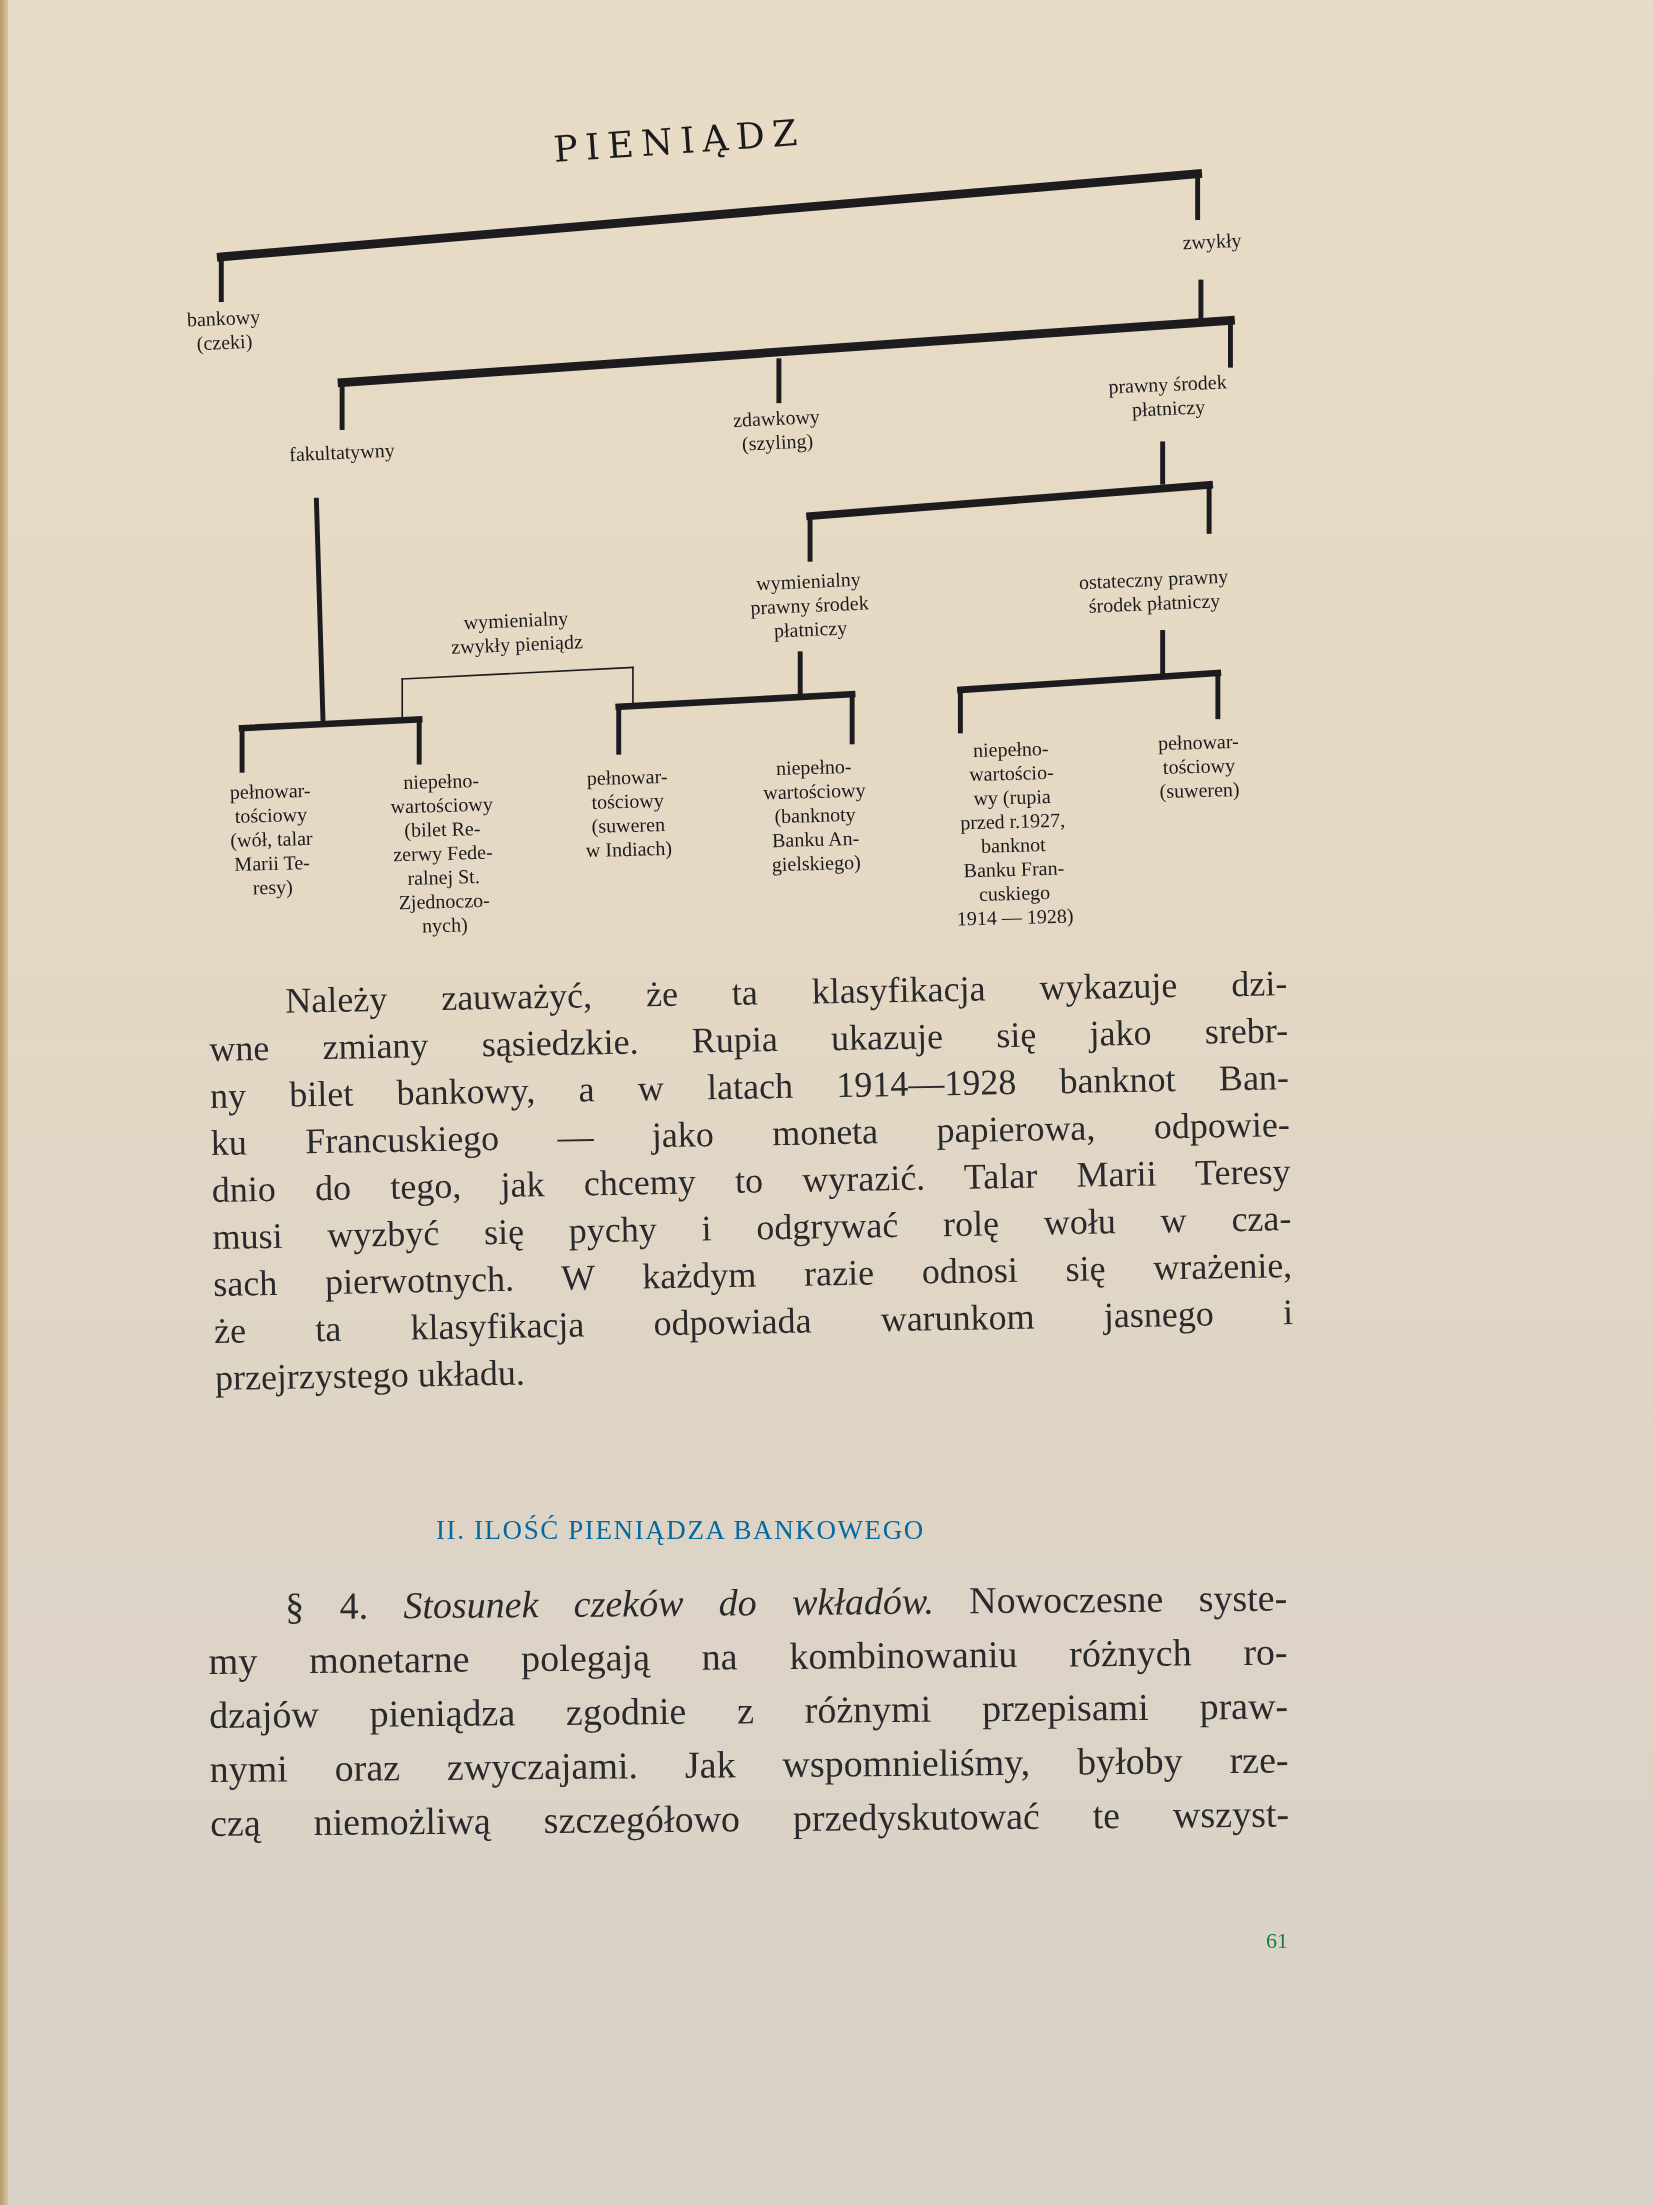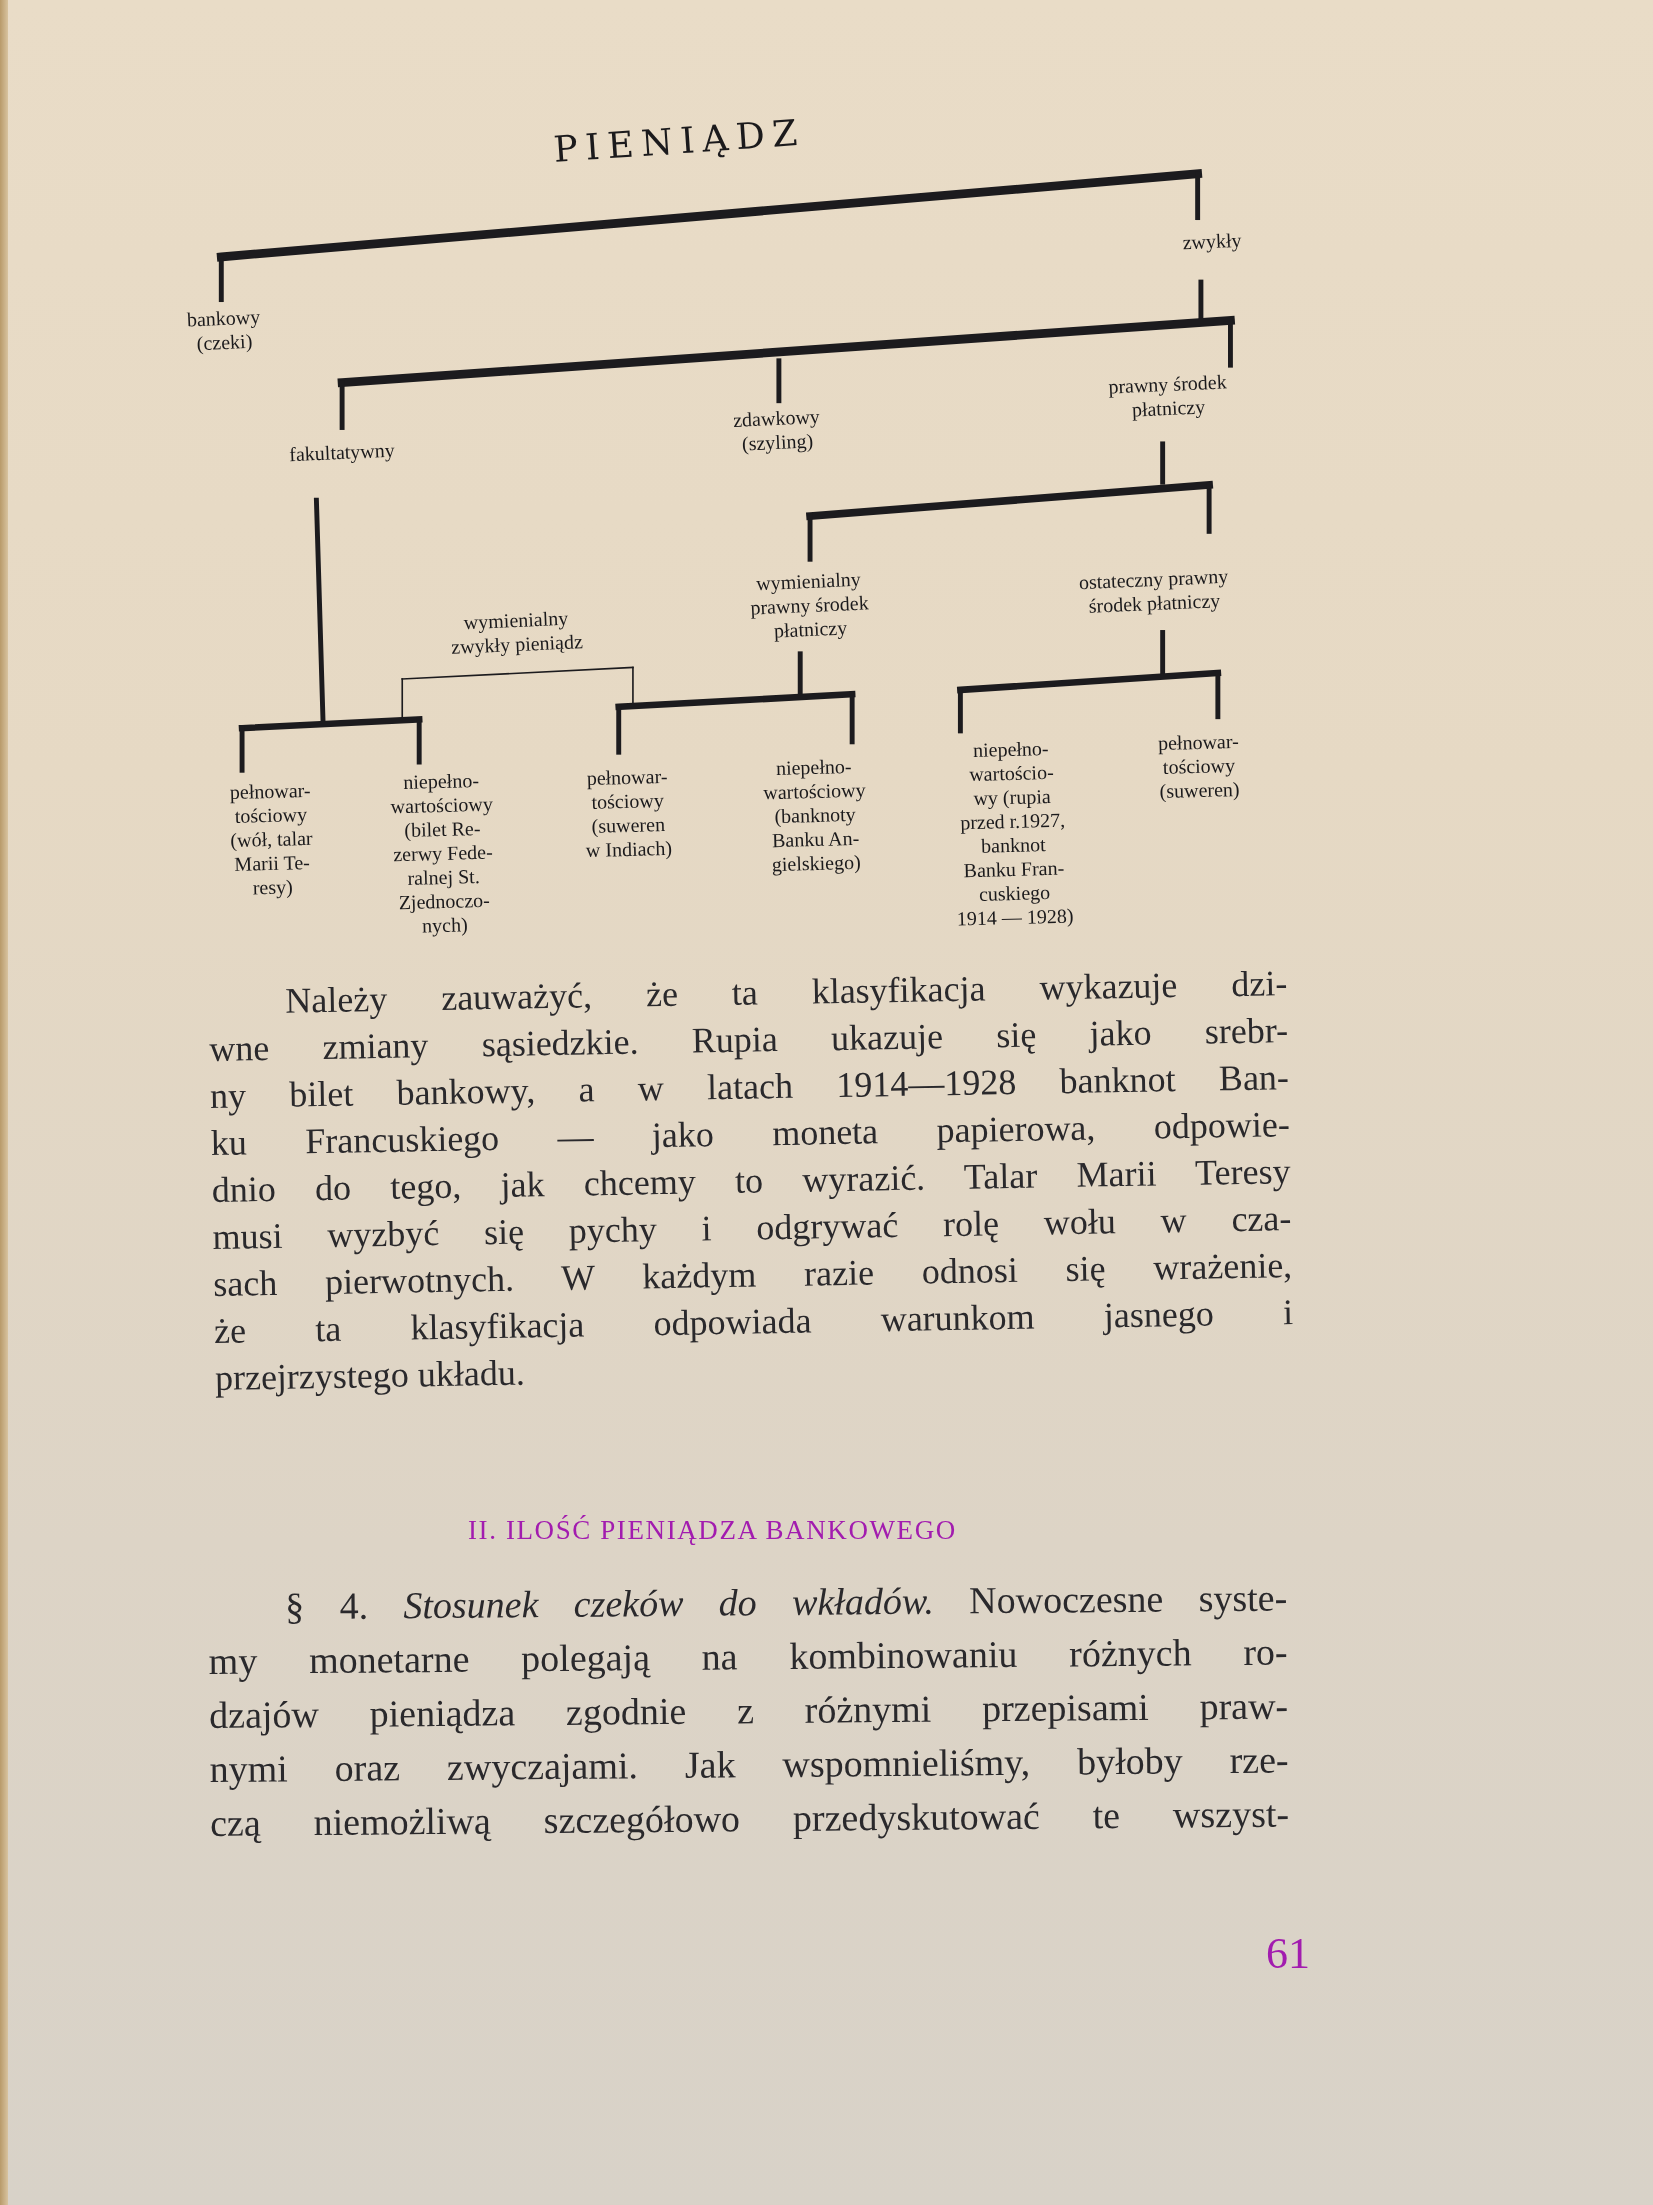--- a/index.html
+++ b/index.html
@@ -34,26 +34,26 @@
     font-family: "Liberation Serif", "DejaVu Serif", serif;
     color: #2a292c;
   }
   .para1 { top: 979px; font-size: 36px; line-height: 47px; transform: rotate(-1deg); transform-origin: left top; }
   .para2 { top: 1580px; font-size: 38px; line-height: 54px; transform: rotate(-0.5deg); transform-origin: left top; }
   .line { display: block; white-space: nowrap; text-align: justify; text-align-last: justify; }
   .line.last { text-align-last: left; }
   .indent { padding-left: 77px; }
   .section-heading {
     left: 436px; top: 1515px; font-size: 27px; letter-spacing: 1.6px;
-    font-family: "Liberation Serif", "DejaVu Serif", serif; color: #a21caf; white-space: nowrap; margin-left: 32px;
+    font-family: "Liberation Serif", "DejaVu Serif", serif; color: #0369a1; white-space: nowrap;
   }
   .para-title { font-style: italic; }
   .page-number {
-    left: 1266px; top: 1928px; font-size: 44px;
-    font-family: "Liberation Serif", "DejaVu Serif", serif; color: #a21caf;
+    left: 1266px; top: 1928px; font-size: 22px;
+    font-family: "Liberation Serif", "DejaVu Serif", serif; color: #15803d;
   }
 </style>
 </head>
 <body>
 
 <div class="page-edge"></div>
 
 <svg class="diagram-svg" width="1654" height="984" viewBox="0 0 3024 1800">
   <g stroke="#1c1b1e" stroke-linecap="square" fill="none">
 

